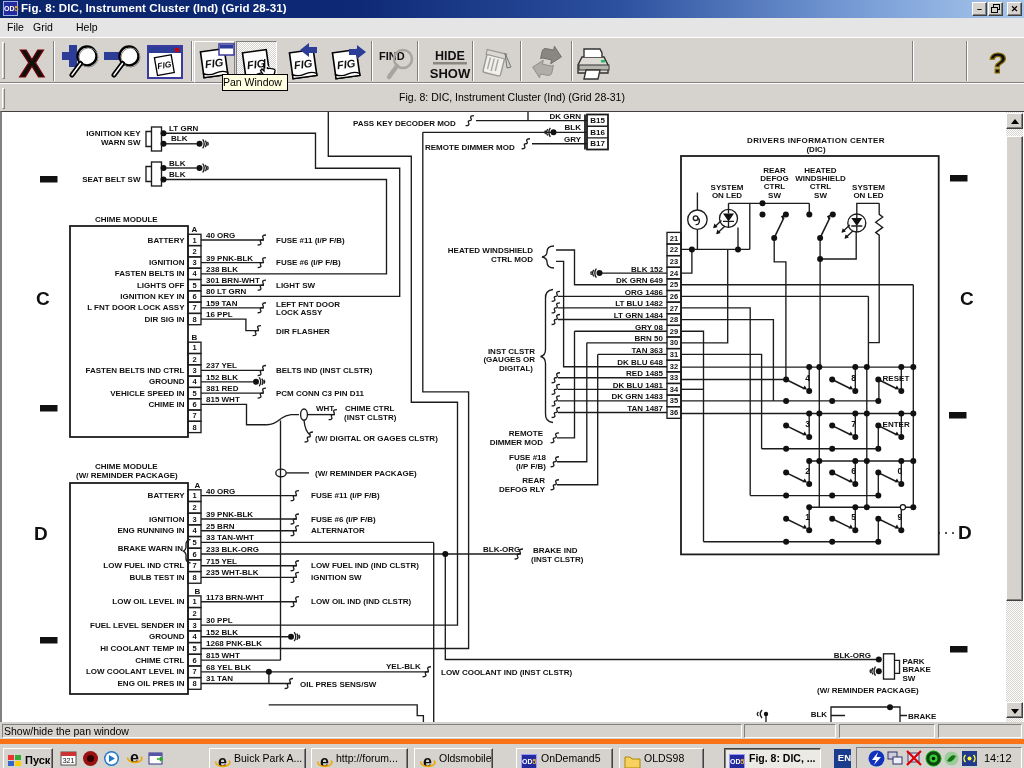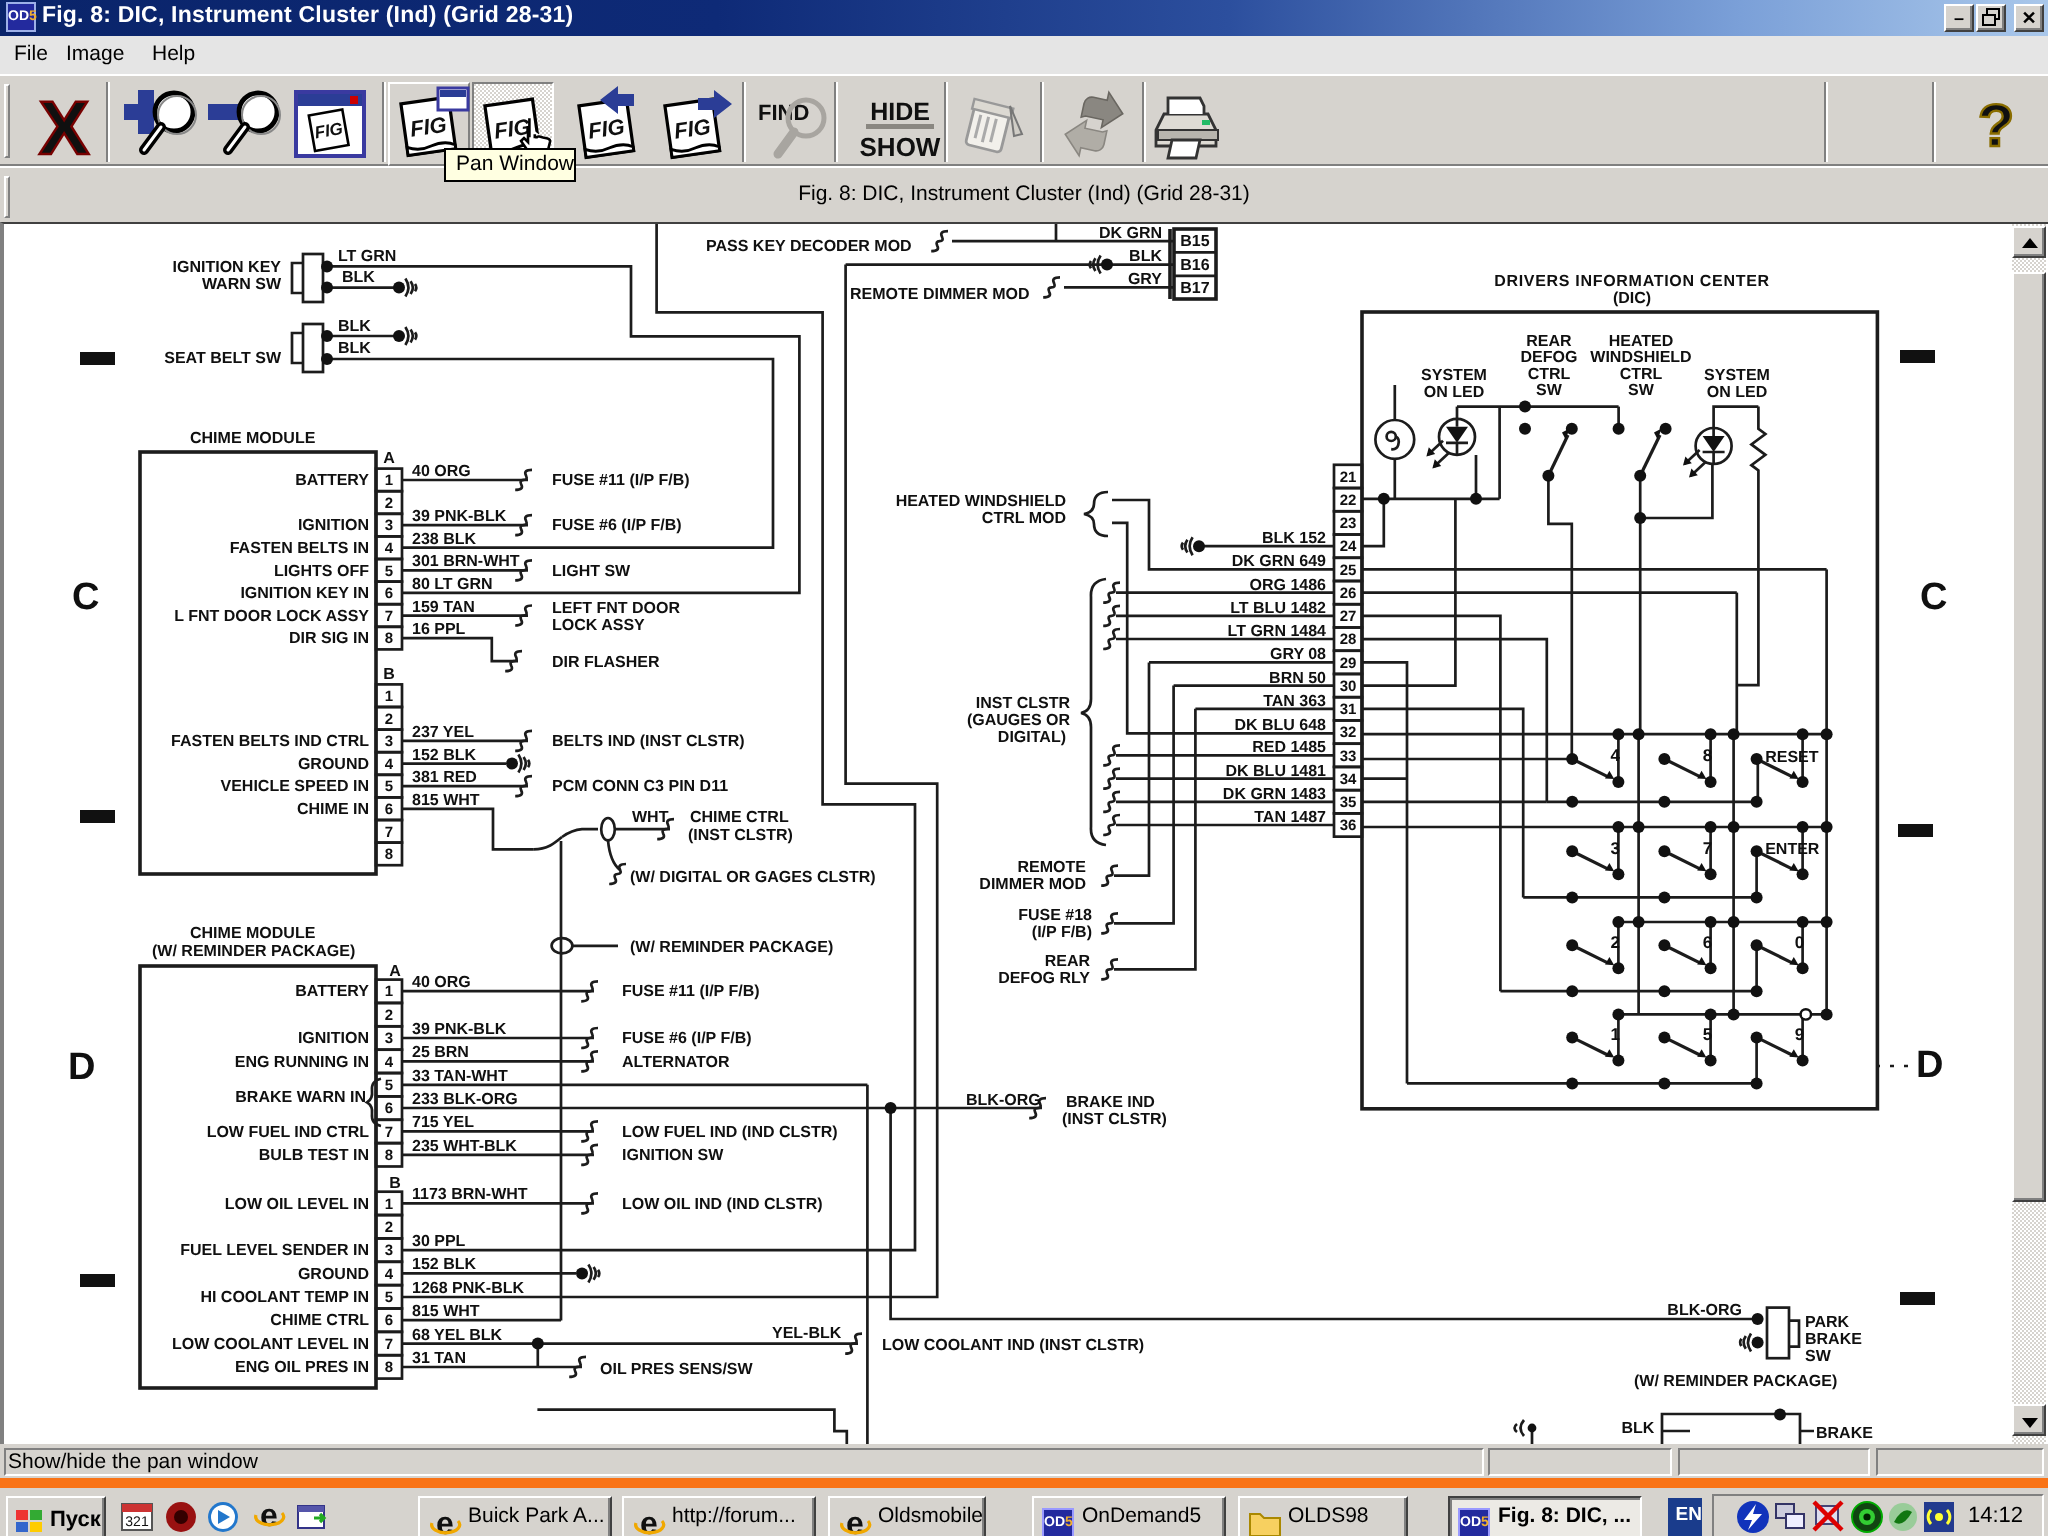--- a/index.html
+++ b/index.html
@@ -21,38 +21,38 @@
 .sbthumb{position:absolute;left:0;width:17px;background:#d6d3ce;border:1px solid;border-color:#fff #404040 #404040 #fff;box-shadow:inset -1px -1px 0 #808080}
 .arr{width:0;height:0;position:absolute;left:4px}
 #status{left:0;top:722px;width:1016px;height:17px;background:#d6d3ce}
 #status .pane{position:absolute;top:2px;height:14px;border:1px solid;border-color:#808080 #fff #fff #808080}
 #status .txt{position:absolute;left:4px;top:3px;font-size:10.5px;color:#000}
 #taskbar{left:0;top:739px;width:1024px;height:29px;background:#d6d3ce;border-top:5px solid #f97316}
 .tkbtn{position:absolute;top:4px;height:22px;background:#d6d3ce;border:1px solid;border-color:#fff #404040 #404040 #fff;box-shadow:inset -1px -1px 0 #808080;font-size:10.5px;overflow:hidden;white-space:nowrap}
 .tkact{border-color:#404040 #fff #fff #404040;box-shadow:inset 1px 1px 0 #808080;background:#eceae5}
 .tkbtn .lbl{position:absolute;left:24px;top:3px}
 .qlicon{position:absolute;top:6px;width:17px;height:17px}
-#tooltip{left:222px;top:74px;width:66px;height:17px;background:#ffffe1;border:1px solid #000;font-size:10.5px;text-align:right;line-height:15px;z-index:50}
+#tooltip{left:222px;top:74px;width:66px;height:17px;background:#ffffe1;border:1px solid #000;font-size:10.5px;text-align:left;line-height:15px;z-index:50}
 .tbicon{position:absolute}
 .hidebtn5{position:absolute;border:1px solid;border-color:#fff #808080 #808080 #fff}
 .hidebtn6{position:absolute;border:1px solid;border-color:#808080 #fff #fff #808080;background-image:conic-gradient(#fff 25%,#d6d3ce 0 50%,#fff 0 75%,#d6d3ce 0);background-size:2px 2px}
 </style></head><body>
 <div id="title" class="abs">
   <div id="icon" class="abs">OD<span style="color:#f0b030">5</span></div>
   <div class="txt">Fig. 8: DIC, Instrument Cluster (Ind) (Grid 28-31)</div>
   <div class="tbtn" style="left:972px">–</div>
   <div class="tbtn" style="left:988px"><svg width="9" height="9" viewBox="0 0 9 9" style="margin-top:1px">
         <rect x="2.5" y="0.5" width="6" height="5" fill="none" stroke="#000"></rect>
         <rect x="0.5" y="3.5" width="6" height="5" fill="#d6d3ce" stroke="#000"></rect>
       </svg></div>
   <div class="tbtn" style="left:1007px">✕</div>
 </div>
 <div id="menu" class="abs">
     <span style="left:7px">File</span>
-    <span style="left:33px">Image</span>
+    <span style="left:33px">Grid</span>
     <span style="left:76px">Help</span>
   </div>
 <div id="toolbar" class="abs">
   <div class="grip" style="left:2px;top:4px;height:37px"></div>
   <div class="sep" style="left:53px"></div>
   <div class="sep" style="left:191px"></div>
   <div class="sep" style="left:371px"></div>
   <div class="sep" style="left:417px"></div>
   <div class="sep" style="left:472px"></div>
   <div class="sep" style="left:520px"></div>

